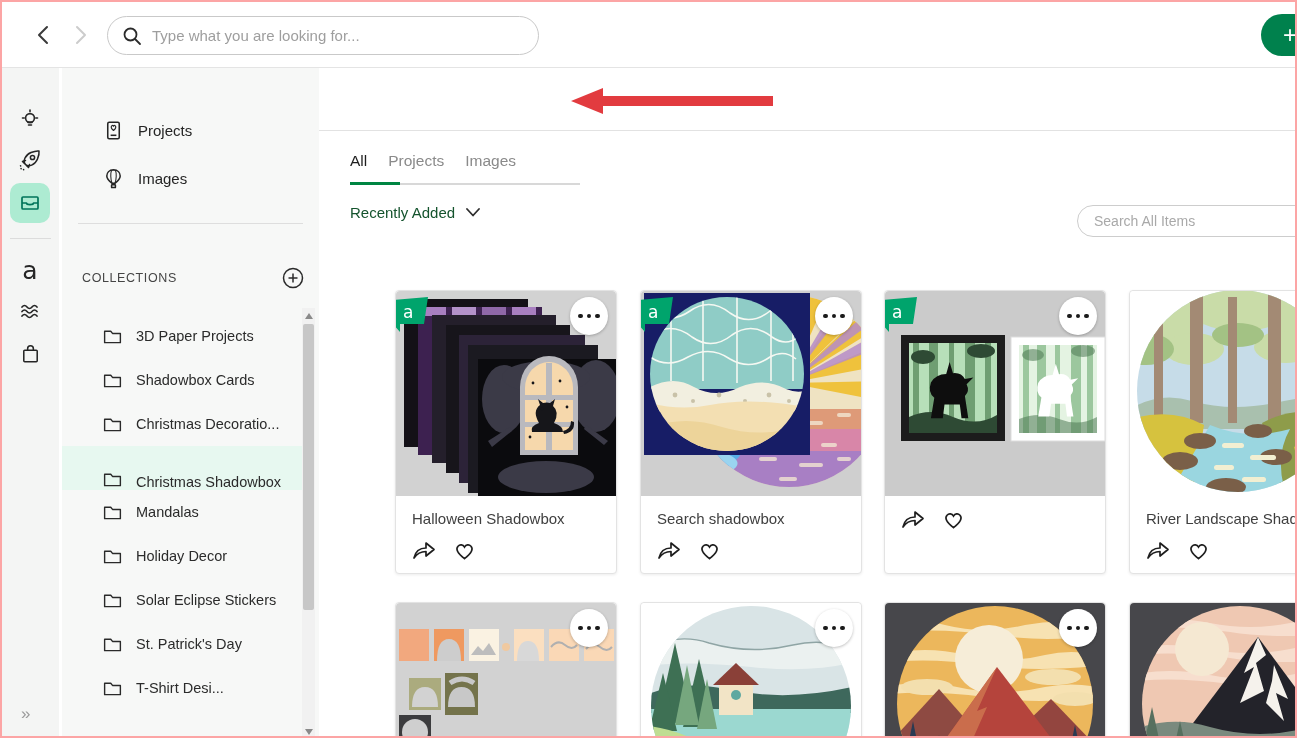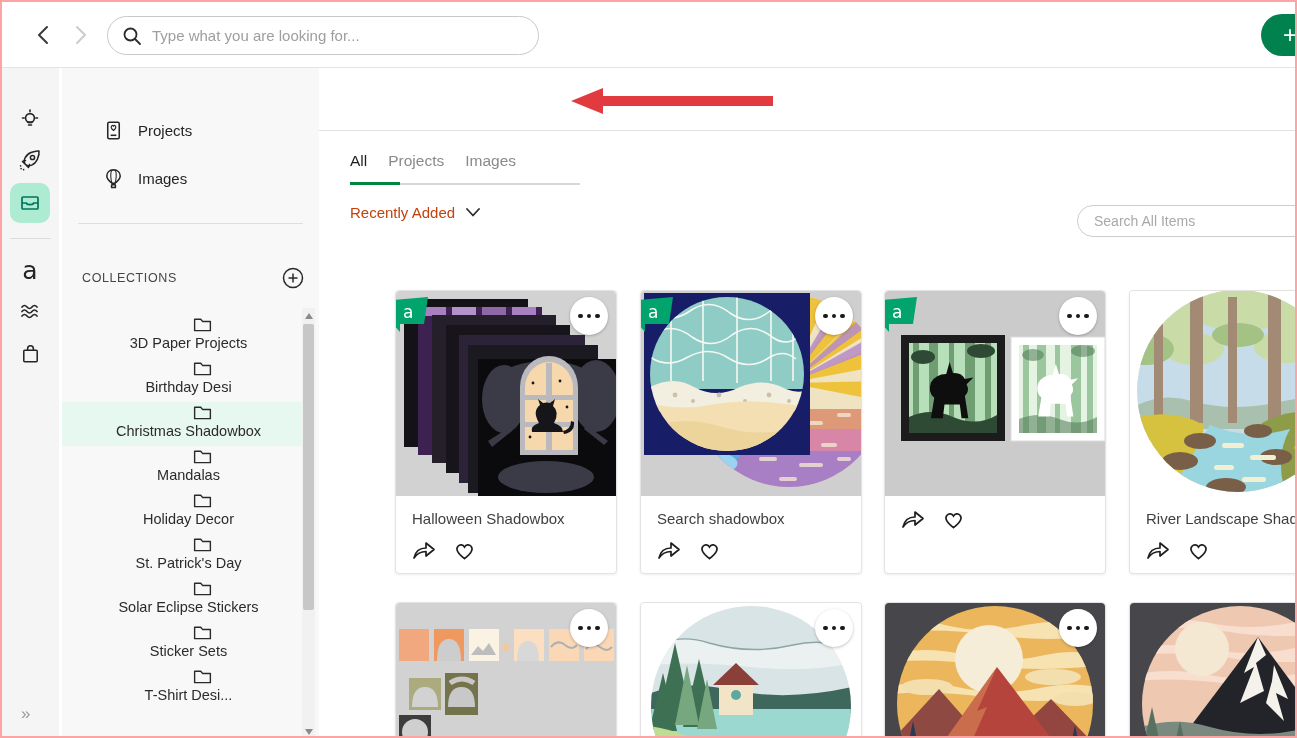--- a/index.html
+++ b/index.html
@@ -28,43 +28,43 @@
 
   
   .sidebar { position:absolute; left:60px; top:66px; width:257px; height:672px; background:#f7f8f7; z-index:10; overflow:hidden; }
   .side-nav-item { position:absolute; left:0; width:100%; height:34px; display:flex; align-items:center; cursor:pointer; }
   .side-nav-item svg { margin-left:40px; }
   .side-nav-item span { margin-left:13px; font-size:15px; color:#252525; }
   .side-divider { position:absolute; left:16px; top:155px; width:225px; height:1px; background:#dedede; }
   .collections-header { position:absolute; left:20px; top:203px; font-size:12.5px; letter-spacing:.6px; color:#454545; }
   .collections-add { position:absolute; left:220px; top:199px; width:22px; height:22px; cursor:pointer; }
   .col-list { position:absolute; left:0; top:246px; width:240px; }
-  .col-item { height:44px; display:flex; align-items:center; cursor:pointer;flex-direction:column; }
+  .col-item { height:44px; display:flex; align-items:center; cursor:pointer; }
   .col-item svg { margin-left:40px; flex:0 0 auto; }
   .col-item span { margin-left:13px; font-size:14.5px; color:#2b2b2b; white-space:nowrap; }
-  .col-item.active { background:#E7F8F0; }
+  .col-item.active { background:#E7F8F0;align-items:flex-end; }
   
   .side-scroll { position:absolute; right:4px; top:240px; width:13px; height:432px; background:#f1f1f1; }
   .side-scroll .arrow-up, .side-scroll .arrow-dn { position:absolute; left:3px; width:0; height:0; border-left:4px solid transparent; border-right:4px solid transparent; }
   .side-scroll .arrow-up { top:5px; border-bottom:6px solid #8a8a8a; }
   .side-scroll .arrow-dn { bottom:5px; border-top:6px solid #8a8a8a; }
   .side-scroll .thumb { position:absolute; left:1px; top:16px; width:11px; height:286px; background:#c7c7c7; border-radius:2px; }
 
   
   .main { position:absolute; left:317px; top:66px; width:980px; height:672px; background:#fff; overflow:hidden; }
   .title-box { position:absolute; left:31px; top:15px; width:229px; height:36px; border:2px solid #00845E; border-radius:3px; background:#fff; display:flex; align-items:center; padding-left:10px; font-size:19px; font-weight:bold; color:#1d1d1d; }
   .red-arrow { position:absolute; left:252px; top:19px; }
   .header-divider { position:absolute; left:0; top:62px; width:980px; height:1px; background:#e2e2e2; }
   .tabs { position:absolute; left:31px; top:84px; display:flex; gap:21px; }
   .tab { font-size:15.5px; color:#8a8a8a; padding-bottom:14px; cursor:pointer; }
   .tab.active { color:#1f1f1f; }
   .tab-base { position:absolute; left:31px; top:115px; width:230px; height:2px; background:#d8d8d8; }
   .tab-green { position:absolute; left:31px; top:114px; width:50px; height:3px; background:#008542; }
   .sort { position:absolute; left:31px; top:136px; display:flex; align-items:center; gap:11px; cursor:pointer; }
-  .sort span { font-size:15px; color:#c2410c; }
+  .sort span { font-size:15px; color:#14532d; }
   .items-search { position:absolute; left:758px; top:137px; width:250px; height:32px; border:1px solid #cdcdcd; border-radius:16px; background:#fff; padding-left:16px; font-size:14px; color:#444; outline:none; font-family:"Liberation Sans",sans-serif; }
   .items-search::placeholder { color:#a9a9a9; }
 
   
   .card { position:absolute; width:222px; height:284px; background:#fff; border:1px solid #e3e3e3; border-radius:4px; box-shadow:0 1px 3px rgba(0,0,0,.08); }
   .card-img { position:relative; width:220px; height:205px; border-radius:4px 4px 0 0; overflow:hidden; }
   .card-img svg { display:block; }
   .badge { position:absolute; left:-4px; top:6px; width:36px; height:36px; }
   .badge text { font-family:"DejaVu Sans",sans-serif; }
   .dots-btn { position:absolute; top:6px; right:8px; width:38px; height:38px; border-radius:50%; background:#fff; box-shadow:0 1px 3px rgba(0,0,0,.25); display:flex; align-items:center; justify-content:center; gap:4px; cursor:pointer; }
@@ -172,21 +172,27 @@
       <div class="col-item">
           <svg width="21" height="21" viewBox="0 0 24 24" fill="none" stroke="#2a2a2a" stroke-width="1.6" stroke-linejoin="round">
             <path d="M3 6 h7 l2 2.5 h9 V19 H3 Z"></path>
           </svg>
           <span>3D Paper Projects</span>
         </div>
       <div class="col-item">
           <svg width="21" height="21" viewBox="0 0 24 24" fill="none" stroke="#2a2a2a" stroke-width="1.6" stroke-linejoin="round">
             <path d="M3 6 h7 l2 2.5 h9 V19 H3 Z"></path>
           </svg>
-          <span>Birthday Desi</span>
+          <span>Shadowbox Cards</span>
+        </div>
+      <div class="col-item">
+          <svg width="21" height="21" viewBox="0 0 24 24" fill="none" stroke="#2a2a2a" stroke-width="1.6" stroke-linejoin="round">
+            <path d="M3 6 h7 l2 2.5 h9 V19 H3 Z"></path>
+          </svg>
+          <span>Christmas Decoratio...</span>
         </div>
       <div class="col-item active">
           <svg width="21" height="21" viewBox="0 0 24 24" fill="none" stroke="#2a2a2a" stroke-width="1.6" stroke-linejoin="round">
             <path d="M3 6 h7 l2 2.5 h9 V19 H3 Z"></path>
           </svg>
           <span>Christmas Shadowbox</span>
         </div>
       <div class="col-item">
           <svg width="21" height="21" viewBox="0 0 24 24" fill="none" stroke="#2a2a2a" stroke-width="1.6" stroke-linejoin="round">
             <path d="M3 6 h7 l2 2.5 h9 V19 H3 Z"></path>
@@ -196,33 +202,27 @@
       <div class="col-item">
           <svg width="21" height="21" viewBox="0 0 24 24" fill="none" stroke="#2a2a2a" stroke-width="1.6" stroke-linejoin="round">
             <path d="M3 6 h7 l2 2.5 h9 V19 H3 Z"></path>
           </svg>
           <span>Holiday Decor</span>
         </div>
       <div class="col-item">
           <svg width="21" height="21" viewBox="0 0 24 24" fill="none" stroke="#2a2a2a" stroke-width="1.6" stroke-linejoin="round">
             <path d="M3 6 h7 l2 2.5 h9 V19 H3 Z"></path>
           </svg>
+          <span>Solar Eclipse Stickers</span>
+        </div>
+      <div class="col-item">
+          <svg width="21" height="21" viewBox="0 0 24 24" fill="none" stroke="#2a2a2a" stroke-width="1.6" stroke-linejoin="round">
+            <path d="M3 6 h7 l2 2.5 h9 V19 H3 Z"></path>
+          </svg>
           <span>St. Patrick's Day</span>
-        </div>
-      <div class="col-item">
-          <svg width="21" height="21" viewBox="0 0 24 24" fill="none" stroke="#2a2a2a" stroke-width="1.6" stroke-linejoin="round">
-            <path d="M3 6 h7 l2 2.5 h9 V19 H3 Z"></path>
-          </svg>
-          <span>Solar Eclipse Stickers</span>
-        </div>
-      <div class="col-item">
-          <svg width="21" height="21" viewBox="0 0 24 24" fill="none" stroke="#2a2a2a" stroke-width="1.6" stroke-linejoin="round">
-            <path d="M3 6 h7 l2 2.5 h9 V19 H3 Z"></path>
-          </svg>
-          <span>Sticker Sets</span>
         </div>
       <div class="col-item">
           <svg width="21" height="21" viewBox="0 0 24 24" fill="none" stroke="#2a2a2a" stroke-width="1.6" stroke-linejoin="round">
             <path d="M3 6 h7 l2 2.5 h9 V19 H3 Z"></path>
           </svg>
           <span>T-Shirt Desi...</span>
         </div>
     </div>
 
     <div class="side-scroll">

